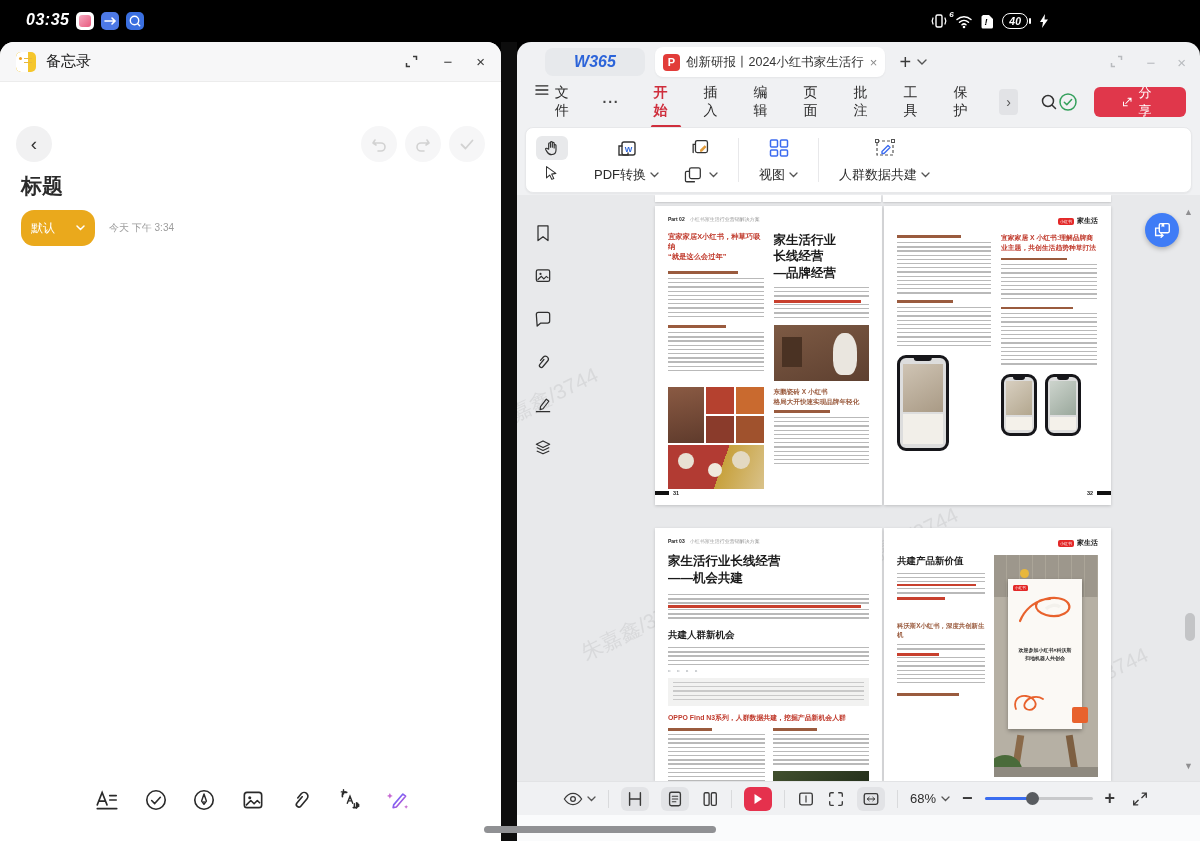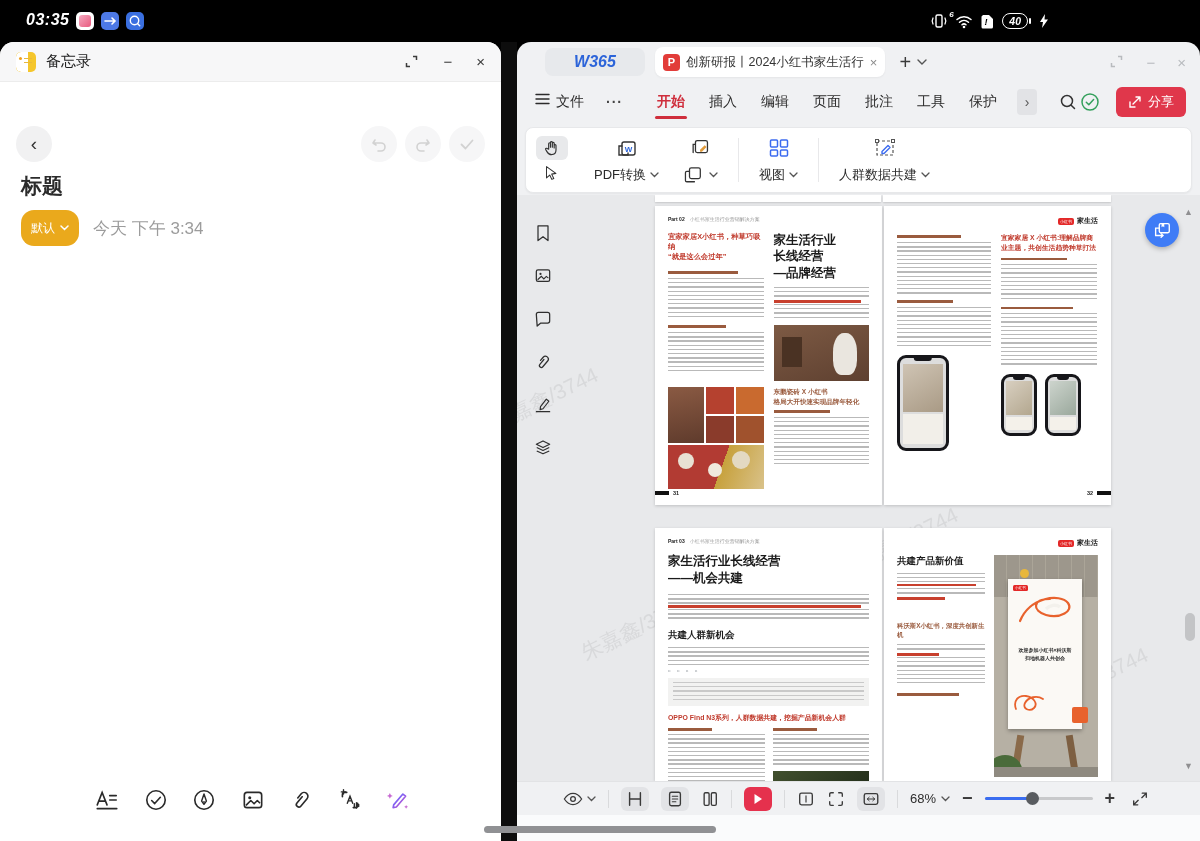--- a/index.html
+++ b/index.html
@@ -32,22 +32,22 @@
   .notes-appicon .l1{ top:6px;} .notes-appicon .l2{ top:10px;}
   .notes-title { font-size:15px; color:#222; }
   .win-controls { margin-left:auto; display:flex; align-items:center; gap:24px; color:#3c3c3c; }
   .win-controls .wc { font-size:15px; line-height:1; cursor:default; }
   .circle-btn { width:36px; height:36px; border-radius:50%; background:#f1f1f2; display:flex; align-items:center; justify-content:center; }
   .circle-btn.dim { background:#f6f6f7; color:#d2d2d2; }
   .notes-topbtns { position:absolute; top:84px; left:16px; right:16px; display:flex; }
   .notes-topbtns .right { margin-left:auto; display:flex; gap:8px; }
   .note-title { position:absolute; left:21px; top:130px; font-size:21px; font-weight:bold; color:#2b2b2b; }
   .cat-row { position:absolute; left:21px; top:168px; display:flex; align-items:center; gap:14px; }
-  .cat-pill { background:#eaa91c; color:#fff; font-size:12px; border-radius:13px; height:36px; padding:17px 10px; display:flex; align-items:center; gap:5px; }
-  .note-time { color:#9c9c9c; font-size:17px; }
+  .cat-pill { background:#eaa91c; color:#fff; font-size:12px; border-radius:13px; height:36px; padding:17px 10px; display:flex; align-items:center; gap:21px; }
+  .note-time { color:#9c9c9c; font-size:10px; }
   .notes-toolbar { position:absolute; left:0; bottom:26px; width:100%; display:flex; justify-content:space-between; padding:0 88px 0 92px; align-items:center; }
   .nt-icon { width:30px; height:30px; display:flex; align-items:center; justify-content:center; color:#2a2a2a; }
 
   
   .tabbar { height:40px; display:flex; align-items:center; padding:0 14px 0 28px; }
   .w365 { background:#e7e9ec; border-radius:8px; height:28px; width:100px; display:flex; align-items:center; justify-content:center; font-weight:bold; font-size:16px; color:#2c64d9; font-style:italic; letter-spacing:0; }
   .doc-tab { margin-left:10px; background:#fff; border-radius:8px; height:30px; display:flex; align-items:center; padding:0 8px; gap:6px; box-shadow:0 1px 2px rgba(0,0,0,.05); }
   .pdf-badge { width:17px; height:17px; border-radius:4px; background:#e23c39; color:#fff; font-size:11px; font-weight:bold; display:flex; align-items:center; justify-content:center; }
   .doc-tab .t { font-size:12.5px; color:#333; max-width:182px; overflow:hidden; white-space:nowrap; }
   .doc-tab .x { color:#8a8a8a; font-size:13px; }
@@ -55,21 +55,21 @@
   .tab-wincontrols { margin-left:auto; display:flex; gap:22px; color:#b8bbbe; }
   .menubar { height:40px; display:flex; align-items:center; padding:0 14px 0 18px; font-size:14px; color:#2b2b2b; }
   .menubar .file { display:flex; align-items:flex-start; gap:6px; margin-right:22px; }
   .menubar .more { margin-right:22px; color:#444; letter-spacing:1px; font-weight:bold; }
   .mtab { margin:0 10px; position:relative; padding:6px 2px; }
   .mtab.active { color:#cf2e3c; font-weight:bold; }
   .mtab.active::after { content:""; position:absolute; left:0; right:0; bottom:-2px; height:3px; border-radius:2px; background:#cf2e3c; }
   .menu-overflow { width:20px; height:26px; background:#e2e3e6; border-radius:4px; display:flex; align-items:center; justify-content:center; color:#555; margin-left:8px; }
   .menu-search { margin-left:22px; }
   .menu-right { margin-left:auto; display:flex; align-items:center; gap:16px; }
-  .share-btn { background:#e0374b; color:#fff; border-radius:6px; height:30px; display:flex; align-items:center; gap:6px; padding:0 12px; font-size:13px; }
+  .share-btn { background:#e0374b; color:#fff; border-radius:6px; height:30px; display:flex; align-items:center; gap:6px; padding:0 28px; font-size:13px; }
 
   .ribbon { position:absolute; left:8px; right:8px; top:85px; height:66px; background:#fff; border:1px solid #e7e8ea; border-radius:8px; box-shadow:0 1px 2px rgba(0,0,0,.05); display:flex; align-items:stretch; padding:6px 10px; }
   .tool-col { display:flex; flex-direction:column; justify-content:space-between; padding:2px 0; margin-right:14px; }
   .tool-sel { background:#e8e9eb; border-radius:6px; padding:2px 6px; }
   .rgroup { display:flex; flex-direction:column; align-items:center; justify-content:space-between; padding:2px 4px; margin:0 8px; }
   .rgroup .lbl { font-size:13px; color:#2b2b2b; display:flex; align-items:center; gap:4px; }
   .rdiv { width:1px; background:#e8e8ea; margin:4px 8px; }
 
   
   #canvas { position:absolute; left:0; top:153px; width:683px; height:586px; background:#e8e9eb; overflow:hidden; }

